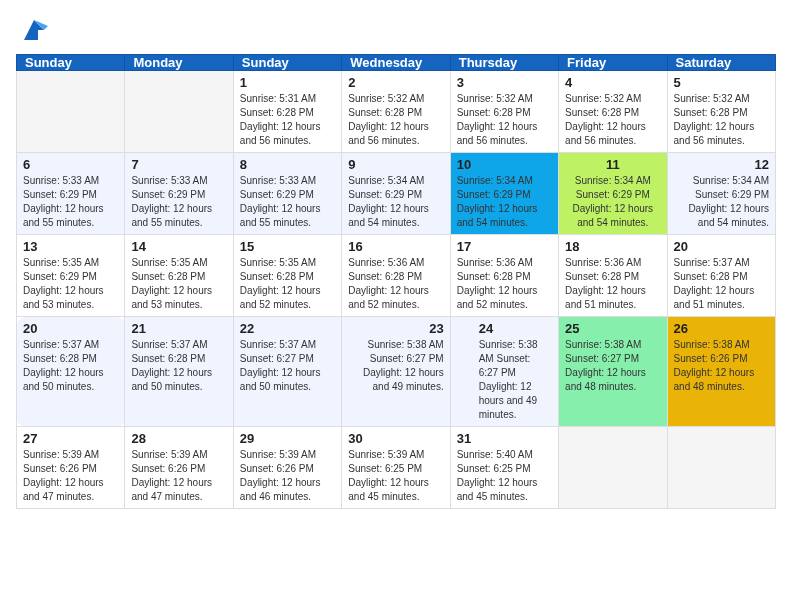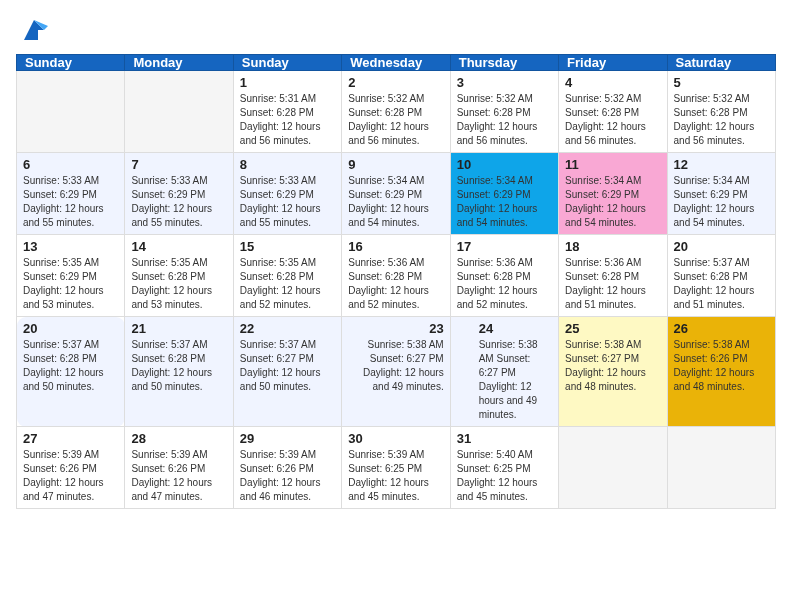--- a/index.html
+++ b/index.html
@@ -178,27 +178,27 @@
           <div class="day-info">Sunrise: 5:34 AM
 Sunset: 6:29 PM
 Daylight: 12 hours and 54 minutes.</div>
         </td>
         <td style="background: #0ea5e9;">
           <span class="day-number">10</span>
           <div class="day-info">Sunrise: 5:34 AM
 Sunset: 6:29 PM
 Daylight: 12 hours and 54 minutes.</div>
         </td>
-        <td style="background: #f9a8d4;">
+        <td style="background: #bef264; text-align: center;">
           <span class="day-number">11</span>
           <div class="day-info">Sunrise: 5:34 AM
 Sunset: 6:29 PM
 Daylight: 12 hours and 54 minutes.</div>
         </td>
-        <td style="background: rgb(240, 244, 255);">
+        <td style="background: rgb(240, 244, 255); text-align: right;">
           <span class="day-number">12</span>
           <div class="day-info">Sunrise: 5:34 AM
 Sunset: 6:29 PM
 Daylight: 12 hours and 54 minutes.</div>
         </td>
       </tr>
       <tr>
         <td>
           <span class="day-number">13</span>
           <div class="day-info">Sunrise: 5:35 AM
@@ -266,21 +266,21 @@
           <div class="day-info">Sunrise: 5:38 AM
 Sunset: 6:27 PM
 Daylight: 12 hours and 49 minutes.</div>
         </td>
         <td style="background: rgb(240, 244, 255); padding-left: 28px;">
           <span class="day-number">24</span>
           <div class="day-info">Sunrise: 5:38 AM
 Sunset: 6:27 PM
 Daylight: 12 hours and 49 minutes.</div>
         </td>
-        <td style="background: #fef9c3;">
+        <td style="background: #86efac;">
           <span class="day-number">25</span>
           <div class="day-info">Sunrise: 5:38 AM
 Sunset: 6:27 PM
 Daylight: 12 hours and 48 minutes.</div>
         </td>
         <td style="background: #eab308;">
           <span class="day-number">26</span>
           <div class="day-info">Sunrise: 5:38 AM
 Sunset: 6:26 PM
 Daylight: 12 hours and 48 minutes.</div>

